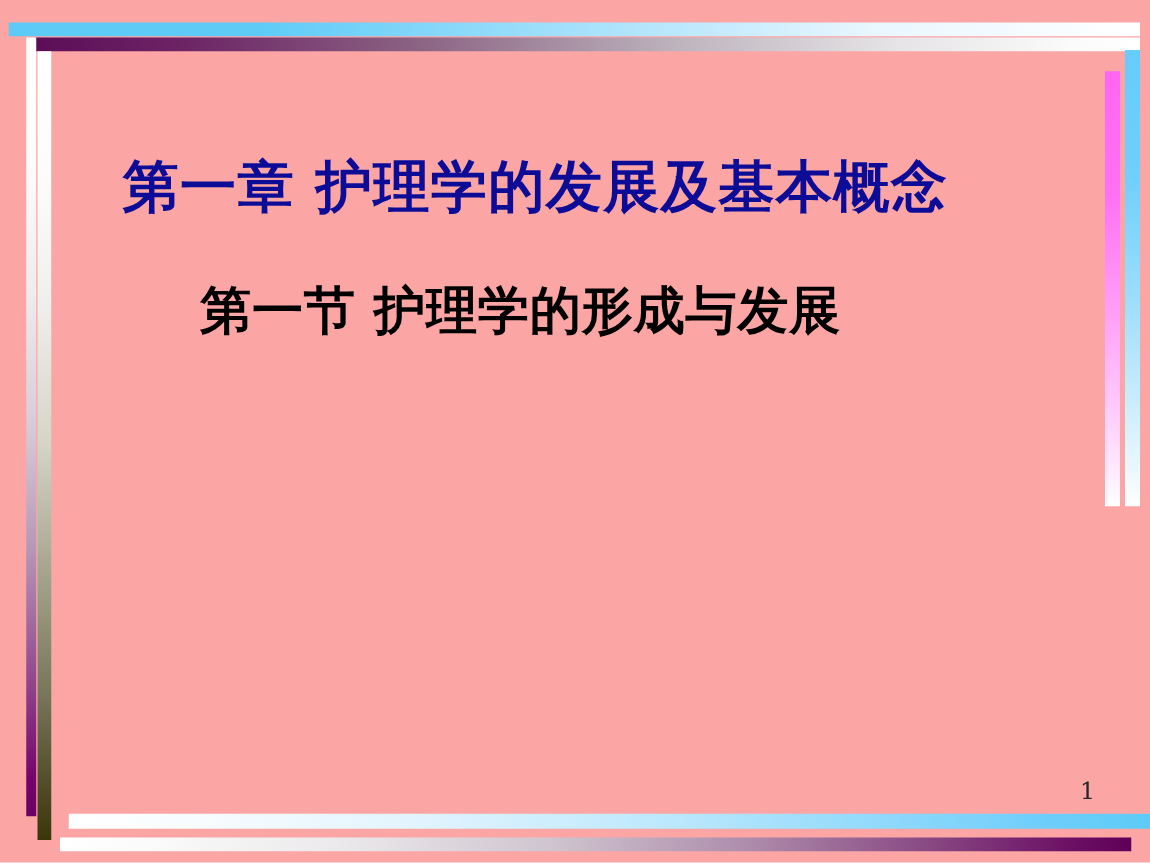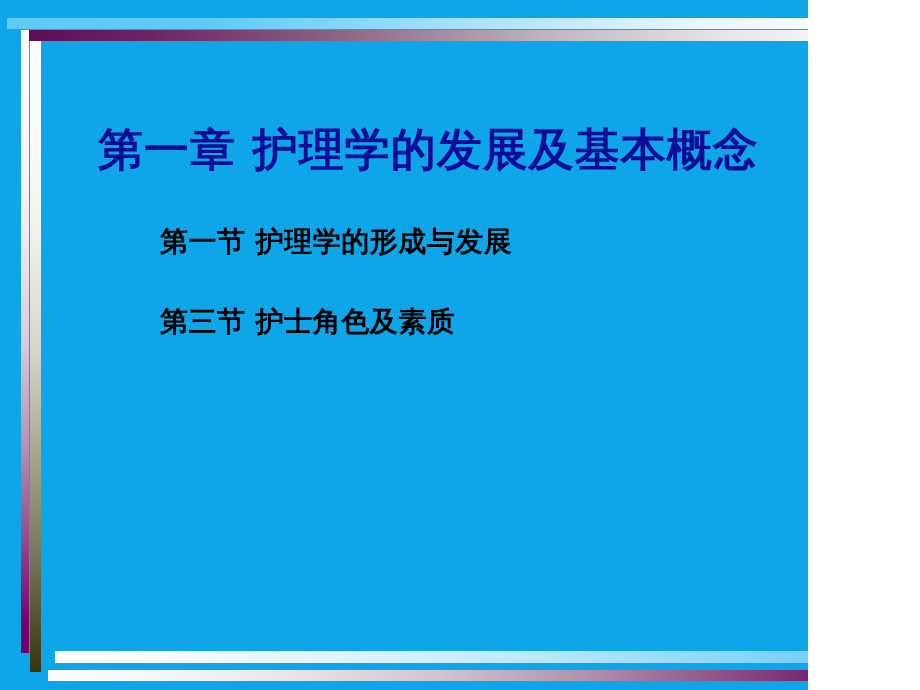--- a/index.html
+++ b/index.html
@@ -2,23 +2,23 @@
 <html><head>
 <meta charset="utf-8">
 <style>
   html, body {
     margin: 0;
     padding: 0;
     background: #ffffff;
   }
   #slide {
     position: relative;
-    width: 808px;
+    width: 920px;
     height: 690px;
-    background: #0ea5e9;
+    background: #fca5a5;
     overflow: hidden;
     font-family: "DejaVu Sans", "Liberation Sans", sans-serif;
   }
 
   
   .bar { position: absolute; }
 
   
   .bar-top-cyan {
     left: 7px;
@@ -101,21 +101,21 @@
     white-space: nowrap;
   }
 
   .body-list {
     position: absolute;
     left: 160px;
     top: 228px;
     width: 640px;
   }
   .body-line {
-    font-size: 28px;
+    font-size: 41px;
     font-weight: bold;
     color: #000000;
     line-height: 1.0;
     margin-bottom: 52px;
     white-space: nowrap;
     letter-spacing: 0.5px;
   }
   .body-line:last-child { margin-bottom: 0; }
 
   .page-number {
@@ -143,18 +143,17 @@
   <div class="bar bar-right-magenta"></div>
   <div class="bar bar-right-cyan"></div>
 
   <div class="bar bar-bottom-cyan"></div>
   <div class="bar bar-bottom-purple"></div>
 
   <h1 class="slide-title">第一章 护理学的发展及基本概念</h1>
 
   <div class="body-list">
     <div class="body-line">第一节  护理学的形成与发展</div>
-    <div class="body-line">第三节  护士角色及素质</div>
   </div>
 
   <div class="page-number">1</div>
 
 </div>
 
 </body></html>

